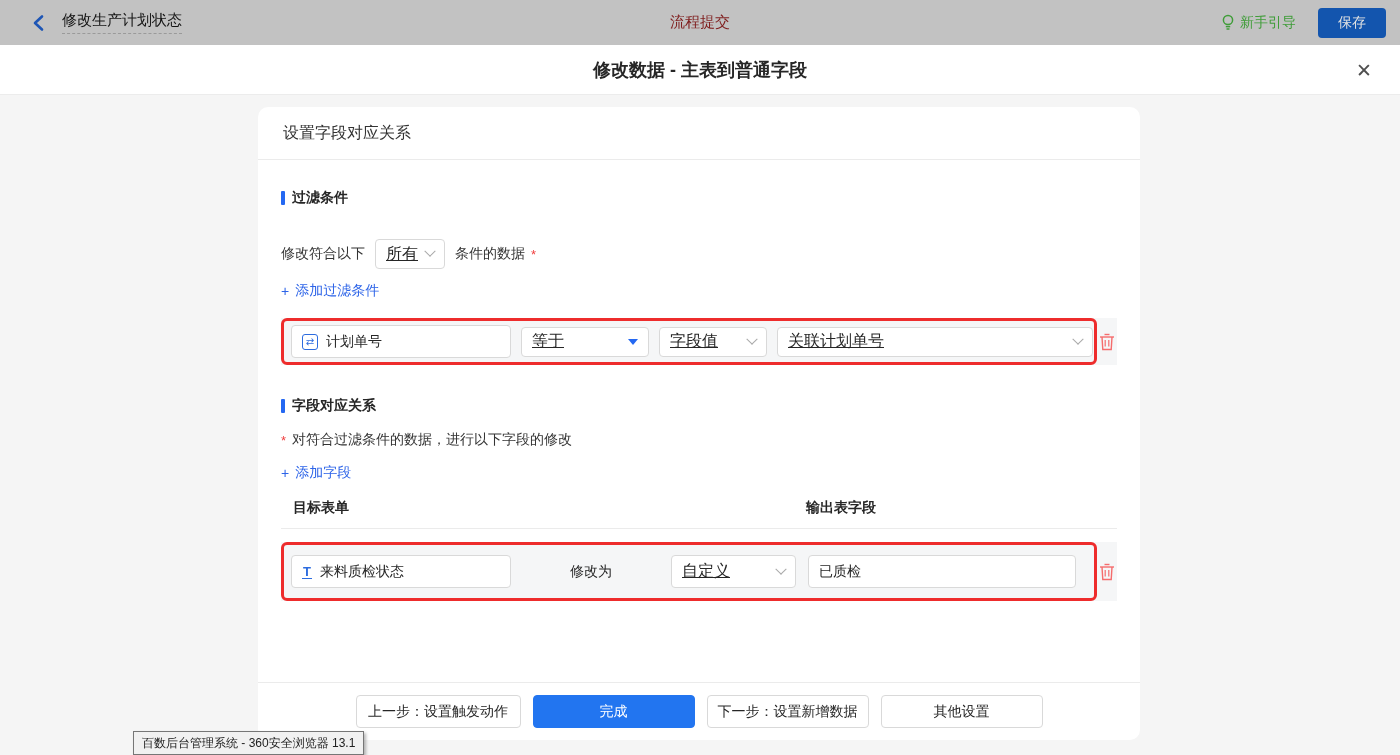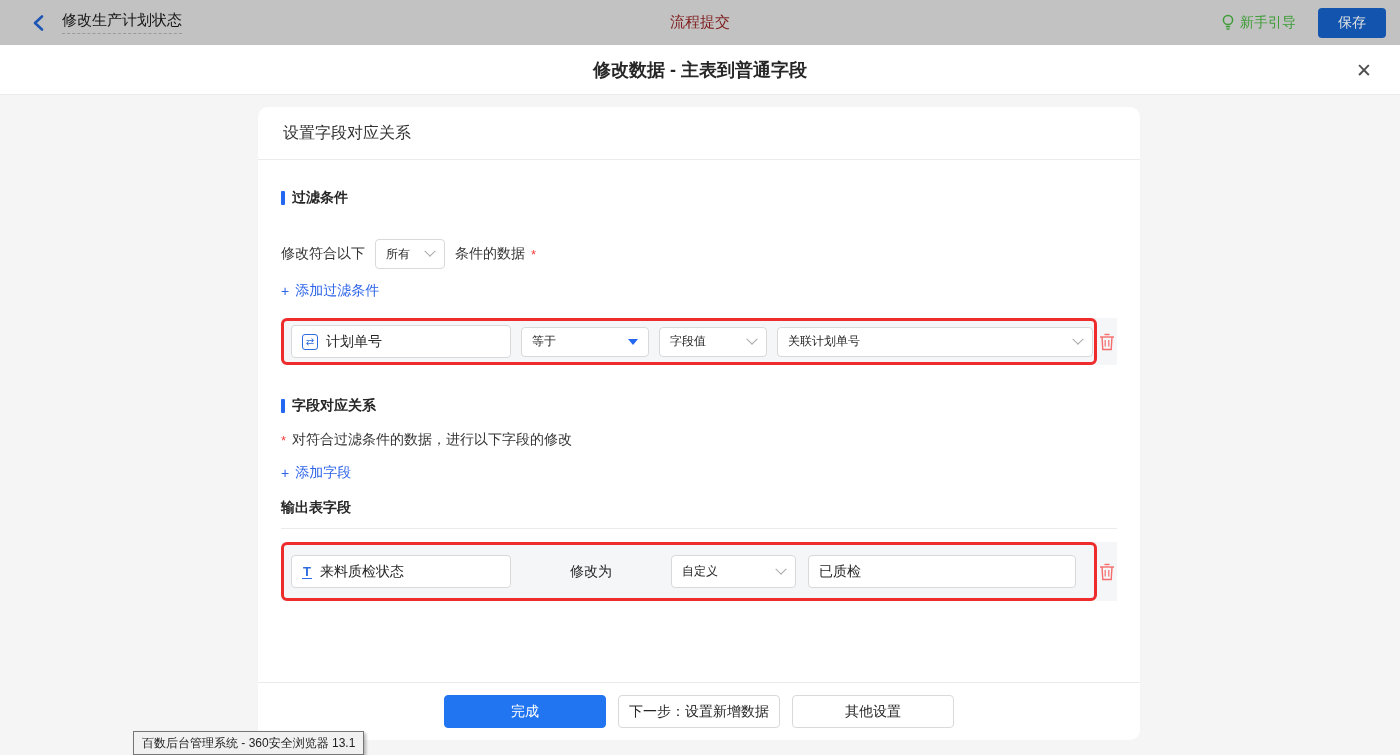--- a/index.html
+++ b/index.html
@@ -36,21 +36,21 @@
     font-size:16px; color:#333; border-bottom:1px solid #ebebeb; }
   .card-body { padding:0 23px; }
 
   .sec-title { margin-top:29px; display:flex; align-items:center;
     font-size:14px; font-weight:bold; color:#262626; }
   .sec-bar { width:4px; height:14px; background:#2468f2; margin-right:7px; border-radius:1px; }
 
   .cond-line { margin-top:32px; display:flex; align-items:center; font-size:14px; color:#333; }
   .sel { background:#fff; border:1px solid #d9d9d9; border-radius:4px; height:30px;
     display:flex; align-items:center; justify-content:space-between;
-    padding:0 10px; font-size:12px; color:#262626; cursor:pointer; }
+    padding:0 10px; font-size:16px; color:#262626; cursor:pointer;text-decoration:underline; }
   .sel-all { width:70px; margin:0 10px; }
   .chev { width:8px; height:8px; border-right:1.4px solid #a9a9a9; border-bottom:1.4px solid #a9a9a9;
     transform:rotate(45deg) translate(-2px,-2px); flex:none; }
   .req { color:#f03e3e; margin-left:6px; font-size:13px; }
 
   .add-link { margin-top:13px; display:flex; align-items:center; gap:6px;
     color:#2d64e8; font-size:14px; cursor:pointer; width:fit-content; }
 
   .row-band { margin-top:18px; background:#f5f6f7; display:flex; align-items:center; }
   .band1 { height:47px; }
@@ -188,20 +188,21 @@
       <span class="req" style="margin:0 6px 0 0;">*</span>
       <span>对符合过滤条件的数据，进行以下字段的修改</span>
     </div>
 
     <div class="add-link" style="margin-top:15px;">
       <span>+</span>
       <span>添加字段</span>
     </div>
 
     <div class="cols">
+      <div class="col-a">目标表单</div>
       <div>输出表字段</div>
     </div>
     <div class="cols-divider"></div>
 
     <div class="row-band band2">
       <div class="hl-box">
         <div class="input fld-input">
           <span class="ico-text">T</span>
           <span>来料质检状态</span>
         </div>
@@ -221,19 +222,20 @@
           <path d="M3 4 L3.8 16.5 L12.2 16.5 L13 4" fill="none" stroke="#f56c6c" stroke-width="1.4"></path>
           <line x1="6.2" y1="7" x2="6.2" y2="13.5" stroke="#f56c6c" stroke-width="1.2"></line>
           <line x1="9.8" y1="7" x2="9.8" y2="13.5" stroke="#f56c6c" stroke-width="1.2"></line>
         </svg>
       </div>
     </div>
   </div>
 
   <div class="footer-divider"></div>
   <div class="footer">
+    <button class="f-btn f-prev">上一步：设置触发动作</button>
     <button class="f-btn f-done">完成</button>
     <button class="f-btn f-next">下一步：设置新增数据</button>
     <button class="f-btn f-other">其他设置</button>
   </div>
 </div>
 
 <div class="tooltip">百数后台管理系统 - 360安全浏览器 13.1</div>
 
 </body></html>

